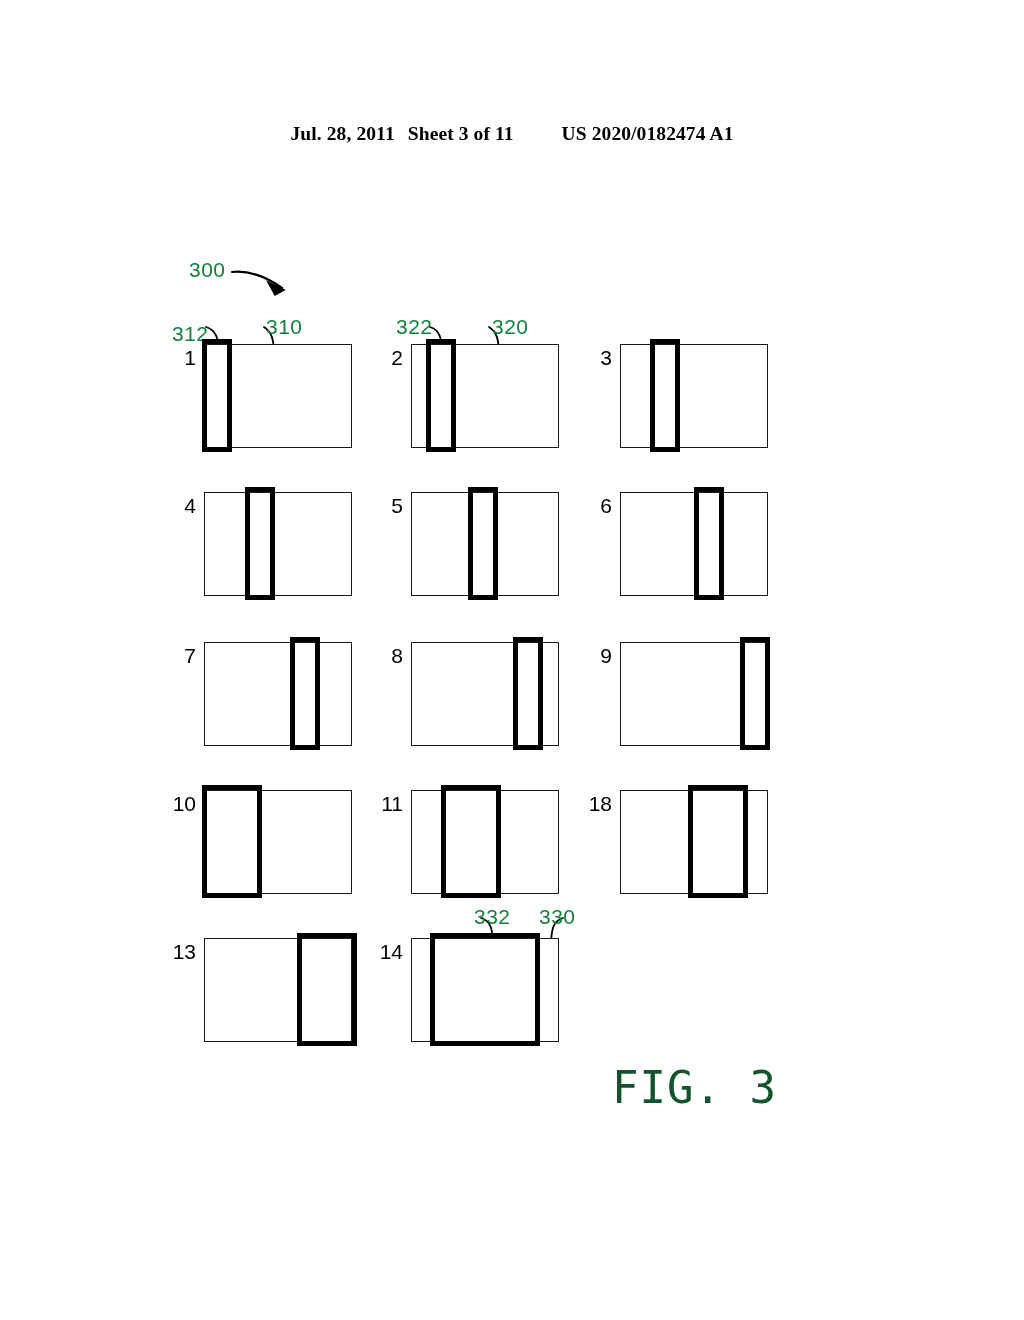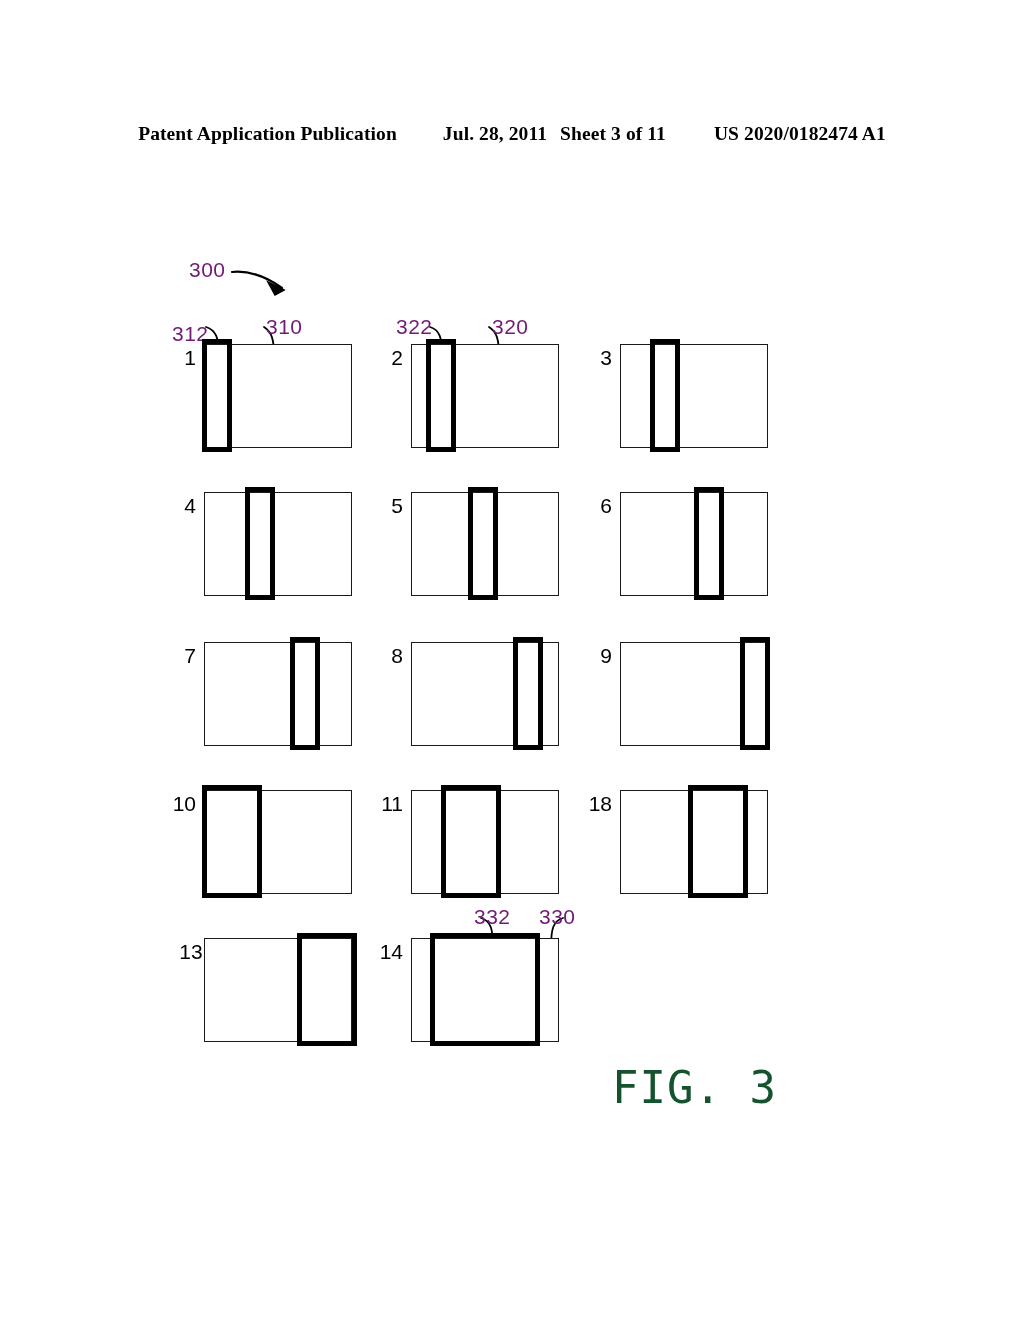--- a/index.html
+++ b/index.html
@@ -46,21 +46,21 @@
     height: 1320px;
   }
 
   
   .ref-num {
     position: absolute;
     font-family: "Liberation Sans", "DejaVu Sans", sans-serif;
     font-size: 21px;
     font-weight: 500;
     letter-spacing: 0.5px;
-    color: #701a75;
+    color: #15803d;
     white-space: nowrap;
   }
 
   
   .cell-index {
     position: absolute;
     font-family: "Liberation Sans", "DejaVu Sans", sans-serif;
     font-size: 21px;
     color: #000;
     white-space: nowrap;
@@ -101,21 +101,20 @@
     font-size: 44px;
     letter-spacing: 1px;
     color: #14532d;
     white-space: nowrap;
   }
 </style>
 </head>
 <body>
 
 <div class="page-header">
-  <span class="hdr-pub">Patent Application Publication</span>
   <span class="hdr-date">Jul. 28, 2011</span>
   <span class="hdr-sheet">Sheet 3 of 11</span>
   <span class="hdr-docnum">US 2020/0182474 A1</span>
 </div>
 
 <div class="figure">
 
   <svg class="leaders" viewBox="0 0 1024 1320" width="1024" height="1320">
 
     <path d="M 232 272 C 252 270, 268 278, 282 288" fill="none" stroke="#000" stroke-width="2.2" stroke-linecap="round"></path>
@@ -176,20 +175,20 @@
       <div class="inner-rect" style="left: 202px; top: 785px; width: 60px; height: 113px;"></div>
       <div class="cell-index" style="left: 158px; top: 792px; width: 38px;">10</div>
       <div class="outer-rect" style="left: 411px; top: 790px; width: 148px; height: 104px;"></div>
       <div class="inner-rect" style="left: 441px; top: 785px; width: 60px; height: 113px;"></div>
       <div class="cell-index" style="left: 365px; top: 792px; width: 38px;">11</div>
       <div class="outer-rect" style="left: 620px; top: 790px; width: 148px; height: 104px;"></div>
       <div class="inner-rect" style="left: 688px; top: 785px; width: 60px; height: 113px;"></div>
       <div class="cell-index" style="left: 574px; top: 792px; width: 38px;">18</div>
       <div class="outer-rect" style="left: 204px; top: 938px; width: 148px; height: 104px;"></div>
       <div class="inner-rect" style="left: 297px; top: 933px; width: 60px; height: 113px;"></div>
-      <div class="cell-index" style="left: 172px; top: 940px; width: 38px; text-align: center;">13</div>
+      <div class="cell-index" style="left: 158px; top: 940px; width: 38px;">13</div>
       <div class="outer-rect" style="left: 411px; top: 938px; width: 148px; height: 104px;"></div>
       <div class="inner-rect" style="left: 430px; top: 933px; width: 110px; height: 113px;"></div>
       <div class="cell-index" style="left: 365px; top: 940px; width: 38px;">14</div>
     </div>
 
   <div class="fig-caption">FIG. 3</div>
 </div>
 
 </body></html>

